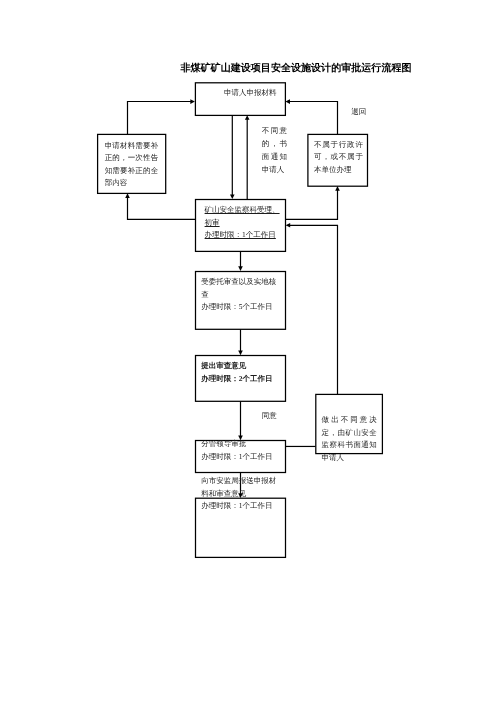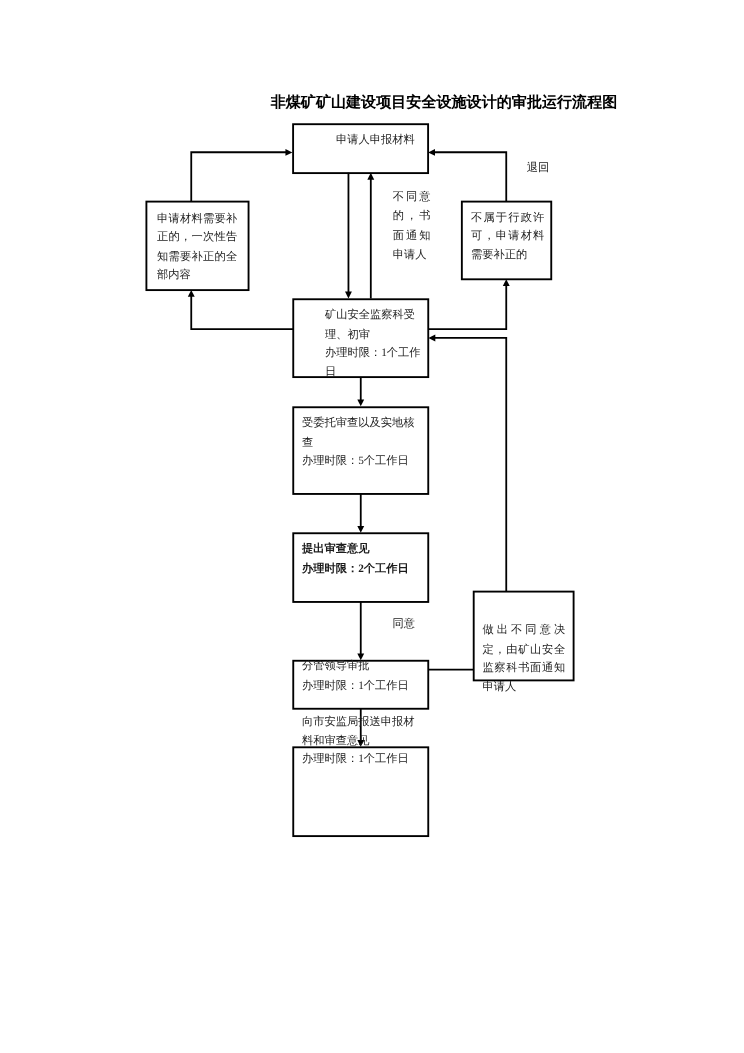--- a/index.html
+++ b/index.html
@@ -132,25 +132,25 @@
 
 <div class="box" style="left:194.9px; top:82.3px; width:92px; height:33.4px;">
   <div class="txt" style="left:29.2px;top:4.4px;">申请人申报材料</div>
 </div>
 
 <div class="box just" style="left:97.3px; top:134px; width:68.3px; height:59.3px;">
   <div class="txt" style="left:7.4px;right:7.4px;top:5.7px;">申请材料需要补正的，一次性告知需要补正的全部内容</div>
 </div>
 
 <div class="box just" style="left:307.6px; top:134px; width:60.4px; height:52.1px;">
-  <div class="txt" style="left:6.4px;right:5.1px;top:4.8px;">不属于行政许可，申请材料需要补正的</div>
+  <div class="txt" style="left:6.4px;right:5.1px;top:4.8px;">不属于行政许可，或不属于本单位办理</div>
 </div>
 
 <div class="box" style="left:195.6px; top:199px; width:90px; height:52.3px;">
-  <div class="txt" style="left:21px;top:5.1px;">矿山安全监察科受理、初审
+  <div class="txt" style="left:9px;top:5.1px;text-decoration:underline;">矿山安全监察科受理、初审
 办理时限：1个工作日</div>
 </div>
 
 <div class="box" style="left:195.6px; top:271px; width:90px; height:58.3px;">
   <div class="txt" style="left:5.7px;top:5.1px;">受委托审查以及实地核查
 办理时限：5个工作日</div>
 </div>
 
 <div class="box" style="left:195.6px; top:355.3px; width:90px; height:46px;">
   <div class="txt" style="left:5.7px;top:5.1px;font-weight:bold;">提出审查意见

